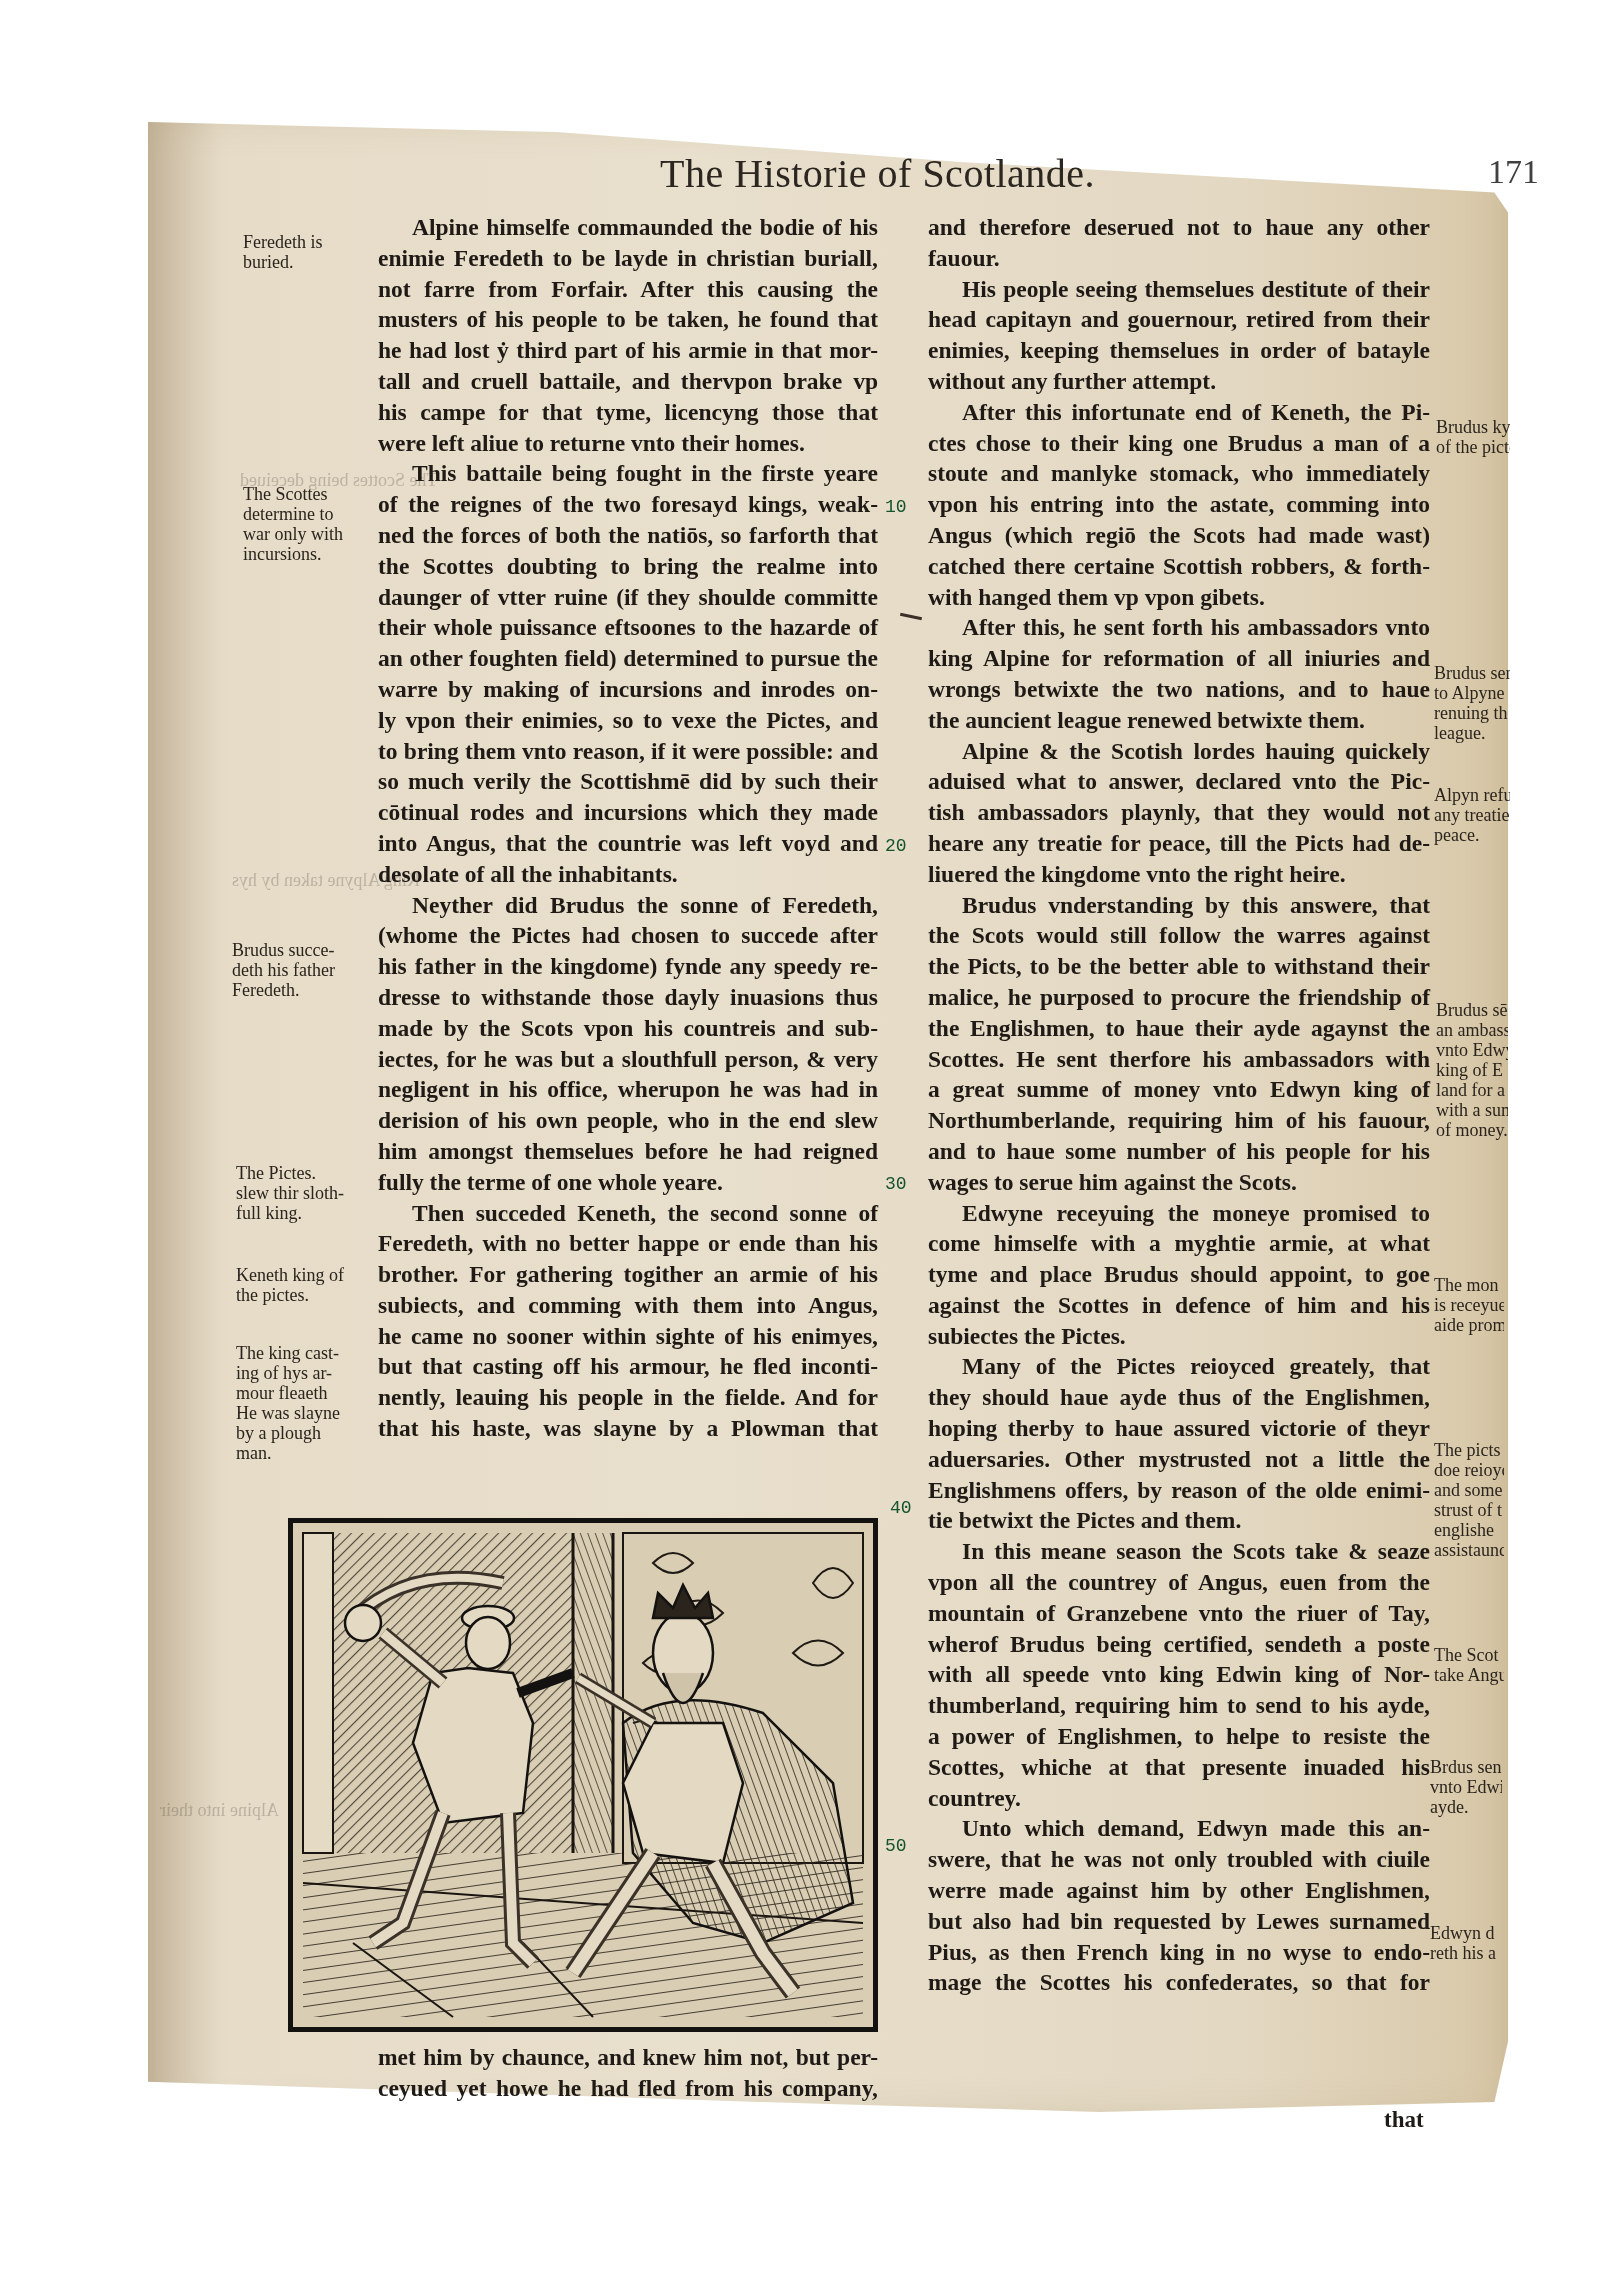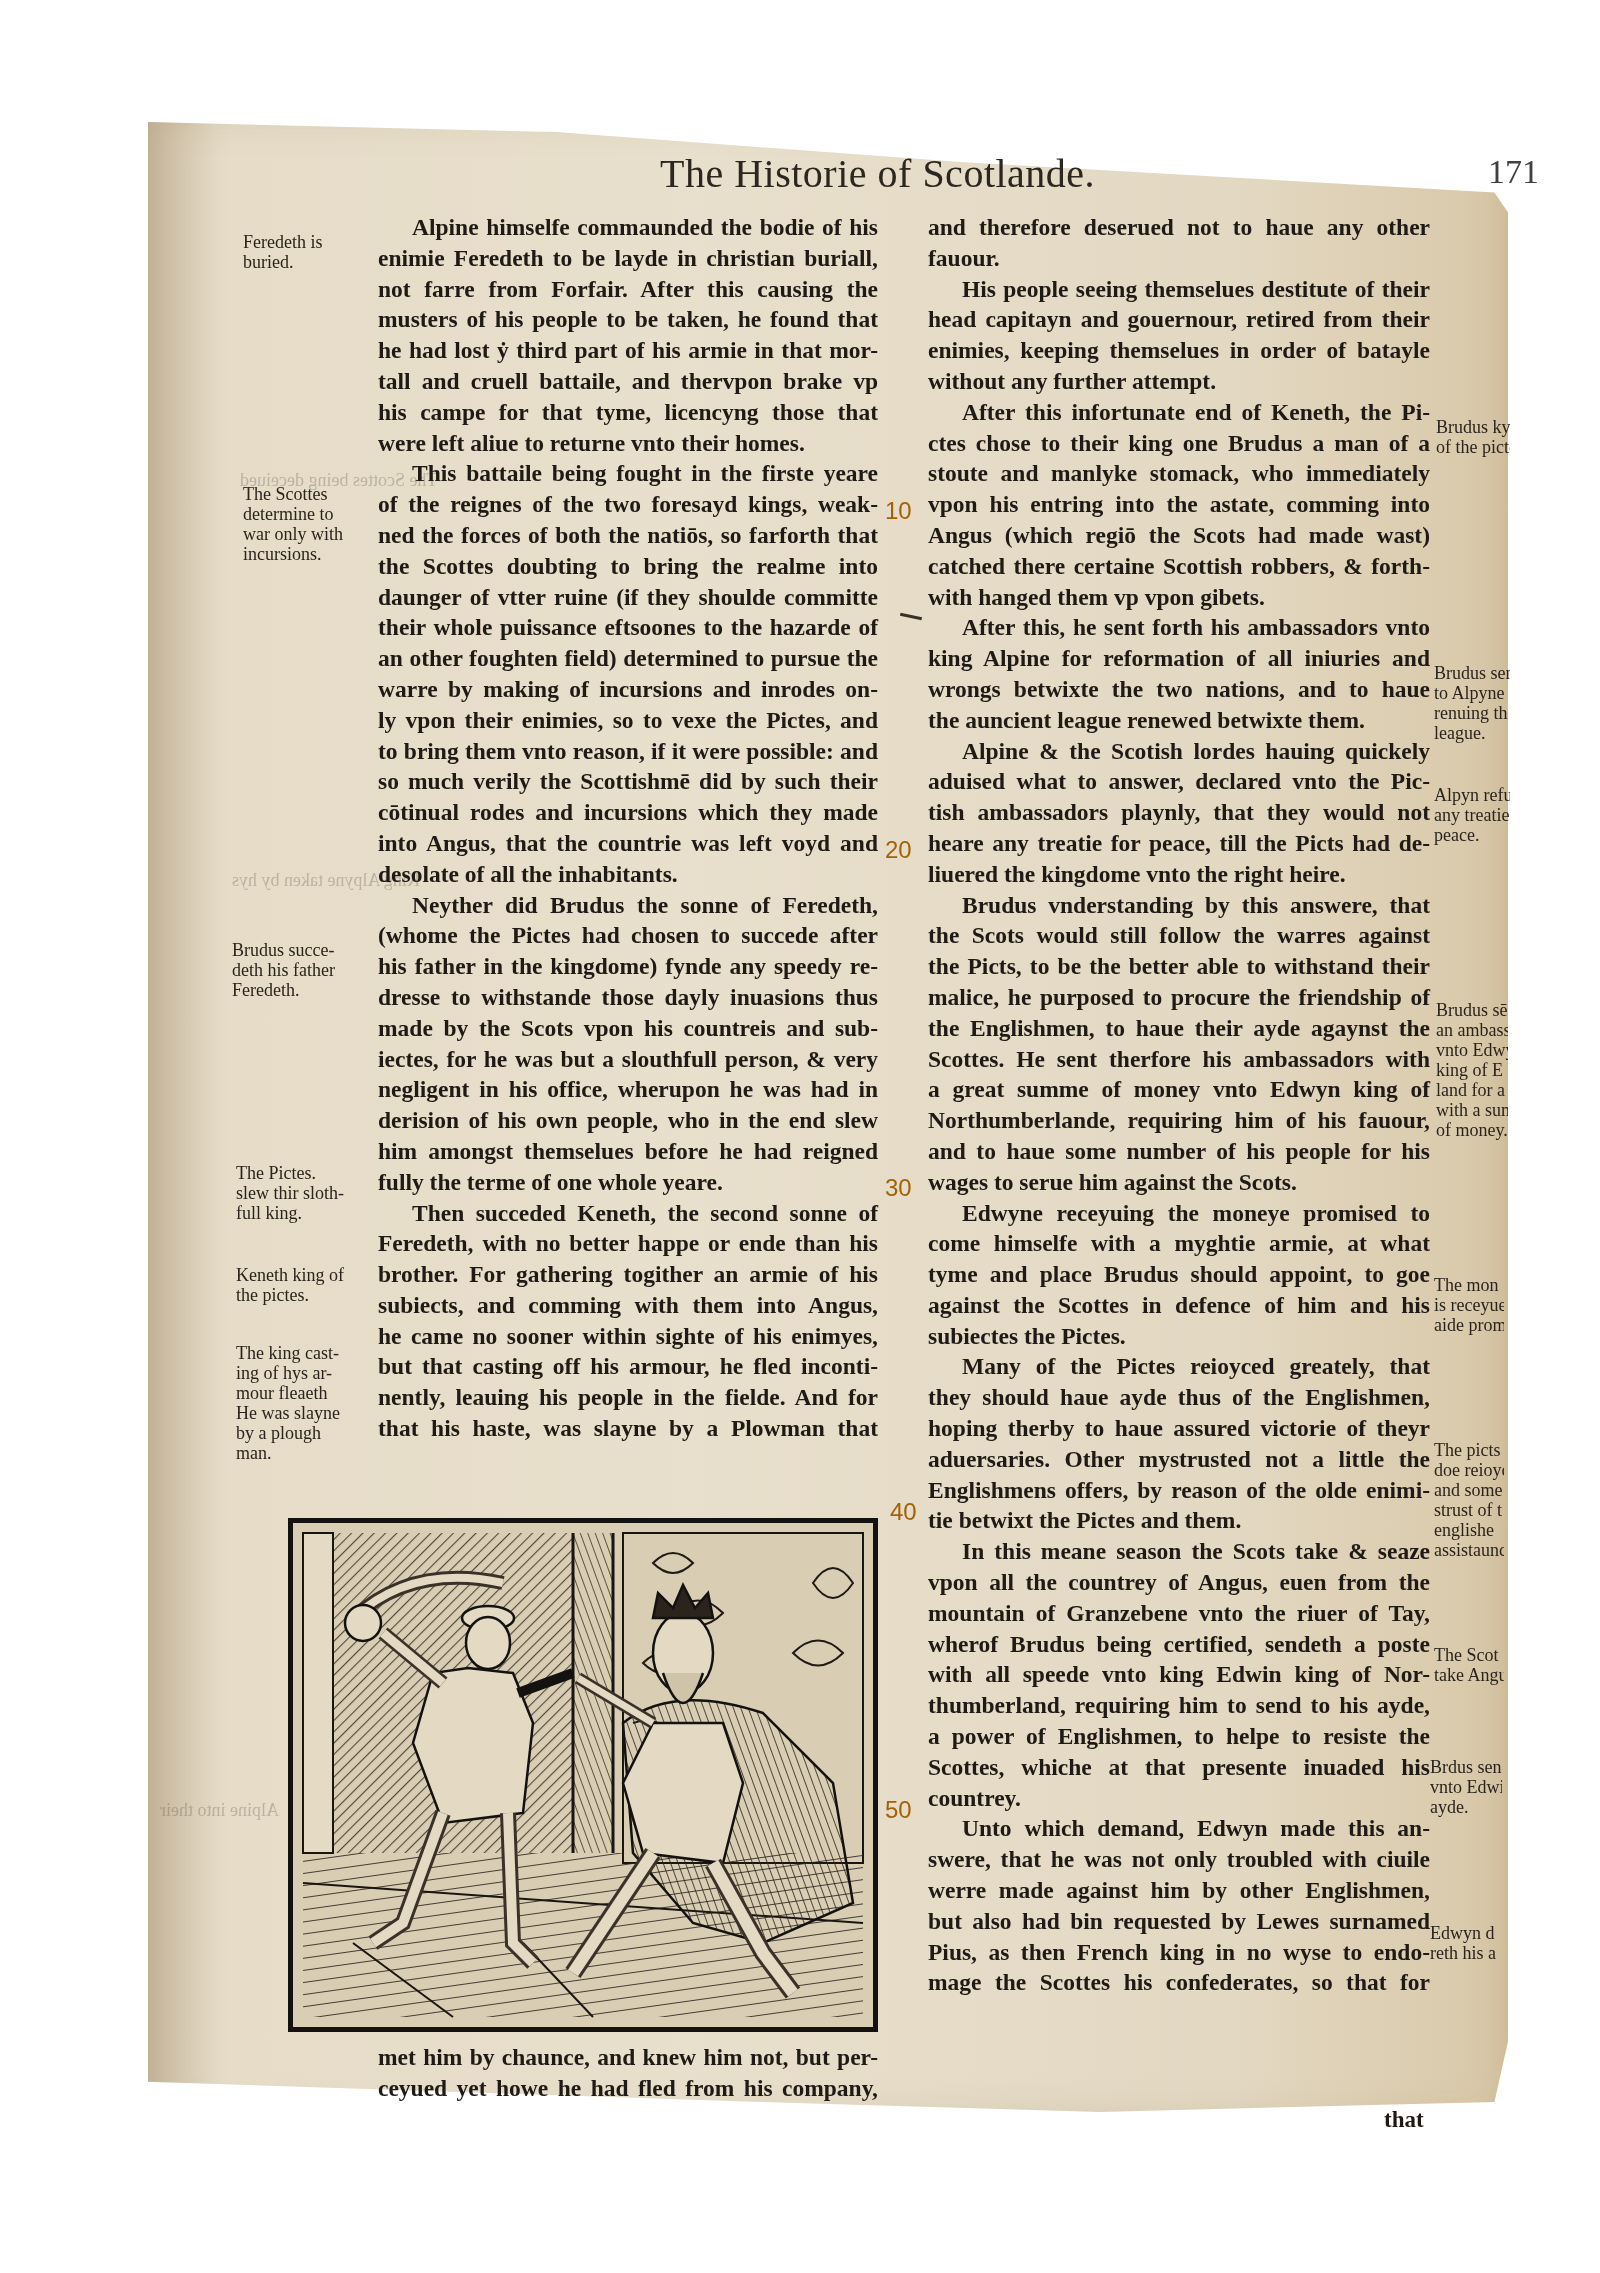--- a/index.html
+++ b/index.html
@@ -36,21 +36,21 @@
   .col-left { left: 378px; top: 212px; width: 500px; }
   .col-right { left: 928px; top: 212px; width: 502px; }
   .col-left-bottom { left: 378px; top: 2042px; width: 500px; }
   .margin-note {
     position: absolute; font-family: "Liberation Serif", serif; font-size: 18px;
     line-height: 20px; color: #2a241d;
   }
   .margin-note .ln { display: block; white-space: nowrap; }
   .right-notes { overflow: hidden; }
   .line-num {
-    position: absolute; font-family: Liberation Sans, sans-serif; font-size: 24px; color: #a16207;
+    position: absolute; font-family: Liberation Mono, monospace; font-size: 18px; color: #14532d;
   }
   .woodcut {
     position: absolute; left: 288px; top: 1518px; width: 590px; height: 514px;
     border: 5px solid #141210; background: #d7ccb4; box-sizing: border-box; overflow: hidden;
   }
   .woodcut svg { width: 100%; height: 100%; display: block; }
   .ghost {
     position: absolute; font-family: "Liberation Serif", serif; font-size: 18px; color: rgba(80,70,60,0.28);
     transform: scaleX(-1);
   }
@@ -247,21 +247,21 @@
     <span class="line">werre made against him by other Englishmen,</span>
     <span class="line">but also had bin requested by Lewes surnamed</span>
     <span class="line">Pius, as then French king in no wyse to endo-</span>
     <span class="line">mage the Scottes his confederates, so that for</span>
   </div>
 
 <div class="line-num" style="left:885px; top:497px;">10</div>
 <div class="line-num" style="left:885px; top:836px;">20</div>
 <div class="line-num" style="left:885px; top:1174px;">30</div>
 <div class="line-num" style="left:890px; top:1498px;">40</div>
-<div class="line-num" style="left:885px; top:1796px;">50</div>
+<div class="line-num" style="left:885px; top:1836px;">50</div>
 <div class="tick"></div>
 
 <div class="margin-note" style="left:243px; top:232px;">
     <span class="ln">Feredeth is</span>
     <span class="ln">buried.</span>
   </div>
 <div class="margin-note" style="left:243px; top:484px;">
     <span class="ln">The Scottes</span>
     <span class="ln">determine  to</span>
     <span class="ln">war only  with</span>

